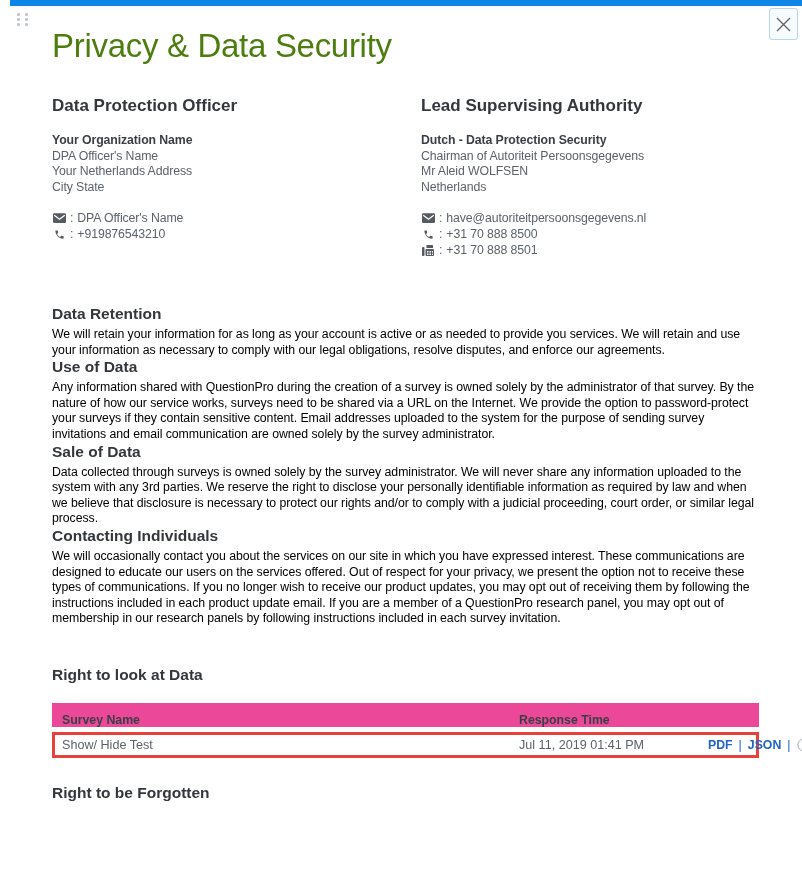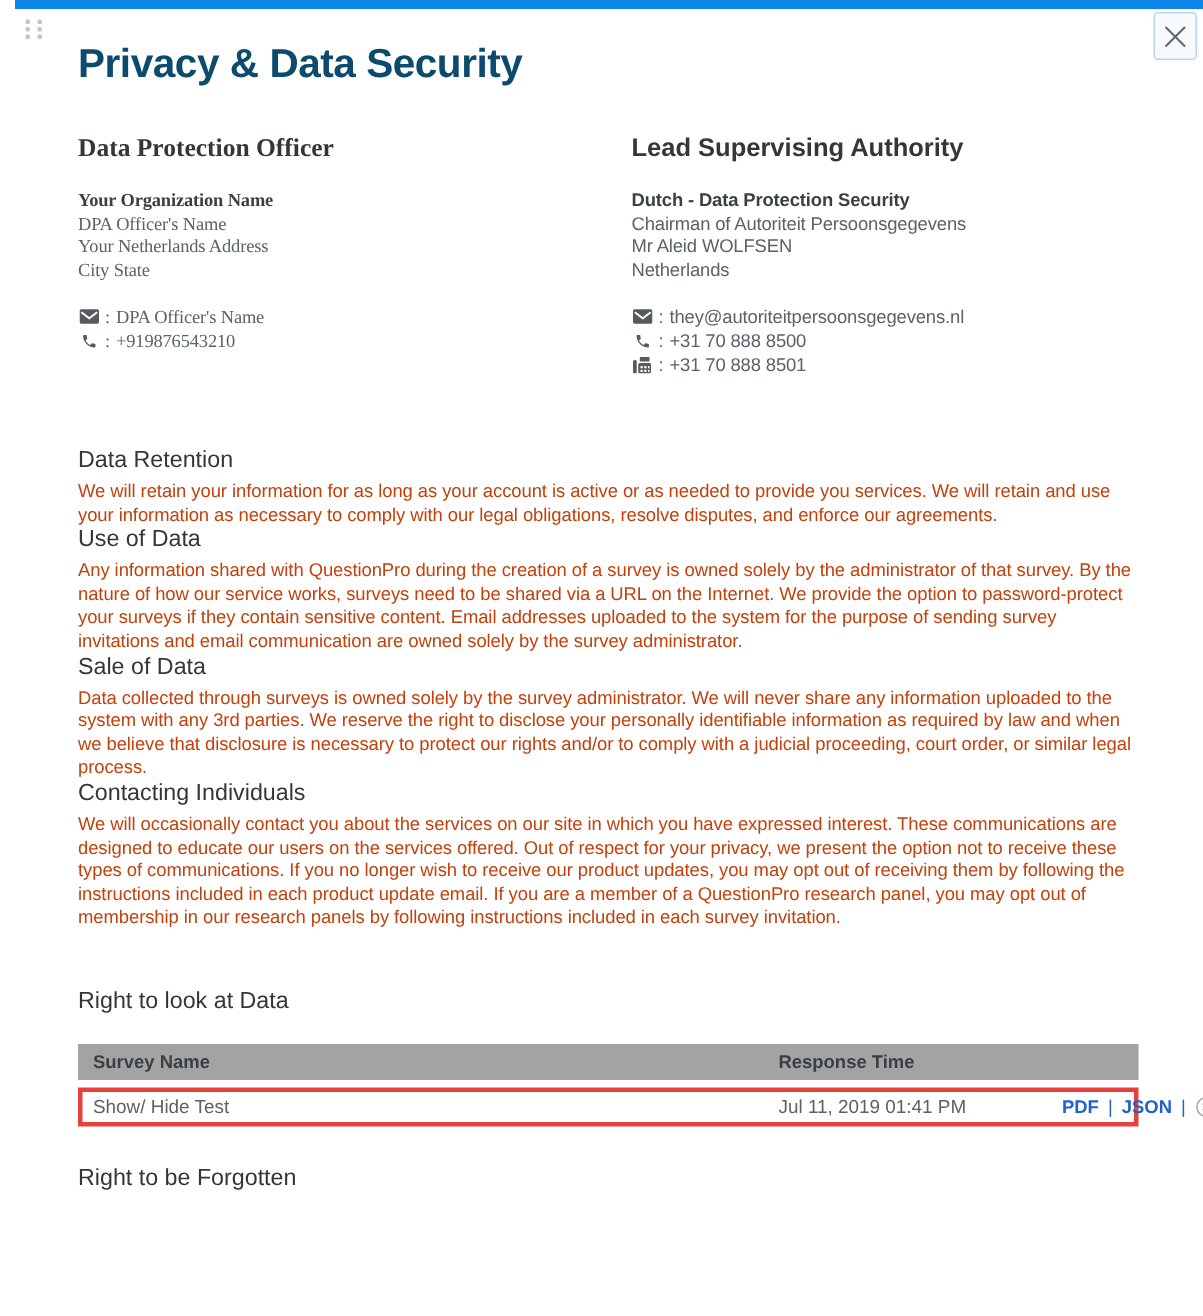--- a/index.html
+++ b/index.html
@@ -27,52 +27,52 @@
   
   .close-btn {
     position: absolute; left: 769px; top: 8px; width: 29px; height: 32px;
     background: #f8fbfe; border: 1px solid #b3d6f3; border-radius: 3px;
     display: flex; align-items: center; justify-content: center; cursor: pointer; padding: 0;
   }
 
   .content { position: absolute; left: 52px; top: 0; width: 707px; }
 
   h1.page-title {
-    margin: 27px 0 0 0; font-size: 27px; font-weight: 700;
-    color: #0c4a6e; letter-spacing: -0.3px;
+    margin: 27px 0 0 0; font-size: 33px; font-weight: 400;
+    color: #4d7c0f; letter-spacing: -0.3px;
   }
 
   .columns { display: flex; margin-top: 31px; }
-  .col-left { width: 369px; flex: none; font-family: Liberation Serif, serif; }
+  .col-left { width: 369px; flex: none; }
   .col-right { flex: 1; }
 
   .col-heading { margin: 0 0 17px 0; font-size: 17px; font-weight: 700; color: #33373c; }
 
   .info-block { font-size: 12.3px; line-height: 15.5px; letter-spacing: -0.1px; }
   .org-name { font-weight: 700; color: #3a3f45; }
   .info-line { color: #5b626a; }
 
   .contact-block { margin-top: 15px; }
   .contact-line {
     display: flex; align-items: center; font-size: 12.3px; line-height: 16px;
     color: #5b626a; letter-spacing: -0.1px;
   }
   .contact-line .cicon { width: 14px; display: inline-flex; justify-content: center; margin-right: 4px; flex: none; }
   .contact-line .colon { margin-right: 4px; }
 
   .section { }
   .section.first { margin-top: 47px; }
-  .section h3, .rtld h3, .rtbf h3 { margin: 0 0 4px 0; font-size: 15.5px; font-weight: 400; color: #33373c; }
-  .section p { margin: 0; font-size: 12.3px; line-height: 15.6px; color: #c2410c; letter-spacing: -0.05px; }
+  .section h3, .rtld h3, .rtbf h3 { margin: 0 0 4px 0; font-size: 15.5px; font-weight: 700; color: #33373c; }
+  .section p { margin: 0; font-size: 12.3px; line-height: 15.6px; color: #000000; letter-spacing: -0.05px; }
 
   
   .rtld { margin-top: 39px; }
   .rtld-table { margin-top: 19px; width: 707px; }
   .table-header {
-    display: flex; align-items: center; height: 24px; background: #a3a3a3;
+    display: flex; align-items: flex-end; height: 24px; background: #ec4899;
     font-size: 12.3px; font-weight: 700; color: #3a3f45;
   }
   .th-survey { width: 467px; padding-left: 10px; flex: none; }
   .th-response { flex: 1; }
   .table-row {
     display: flex; align-items: center; height: 26px; margin-top: 5px;
     border: 3px solid #e8413c; background: #ffffff;
     font-size: 12.6px; color: #5b626a;
   }
   .td-survey { width: 464px; padding-left: 7px; flex: none; }
@@ -157,21 +157,21 @@
       </div>
       <div class="contact-block">
         <div class="contact-line">
           <span class="cicon">
             <svg width="13" height="10" viewBox="0 0 16 12">
                 <rect width="16" height="12" rx="1.5" fill="#555b61"></rect>
                 <path d="M1.5 2.5 L8 7.5 L14.5 2.5" stroke="#fff" stroke-width="1.6" fill="none"></path>
               </svg>
           </span>
           <span class="colon">:</span>
-          <span>they@autoriteitpersoonsgegevens.nl</span>
+          <span>have@autoriteitpersoonsgegevens.nl</span>
         </div>
         <div class="contact-line">
           <span class="cicon">
             <svg width="11" height="11" viewBox="0 0 24 24">
                 <path fill="#555b61" d="M6.62 10.79c1.44 2.83 3.76 5.14 6.59 6.59l2.2-2.2c.27-.27.67-.36 1.02-.24 1.12.37 2.33.57 3.57.57.55 0 1 .45 1 1V20c0 .55-.45 1-1 1-9.39 0-17-7.61-17-17 0-.55.45-1 1-1h3.5c.55 0 1 .45 1 1 0 1.25.2 2.45.57 3.57.11.35.03.74-.25 1.02l-2.2 2.2z"></path>
               </svg>
           </span>
           <span class="colon">:</span>
           <span>+31 70 888 8500</span>
         </div>

